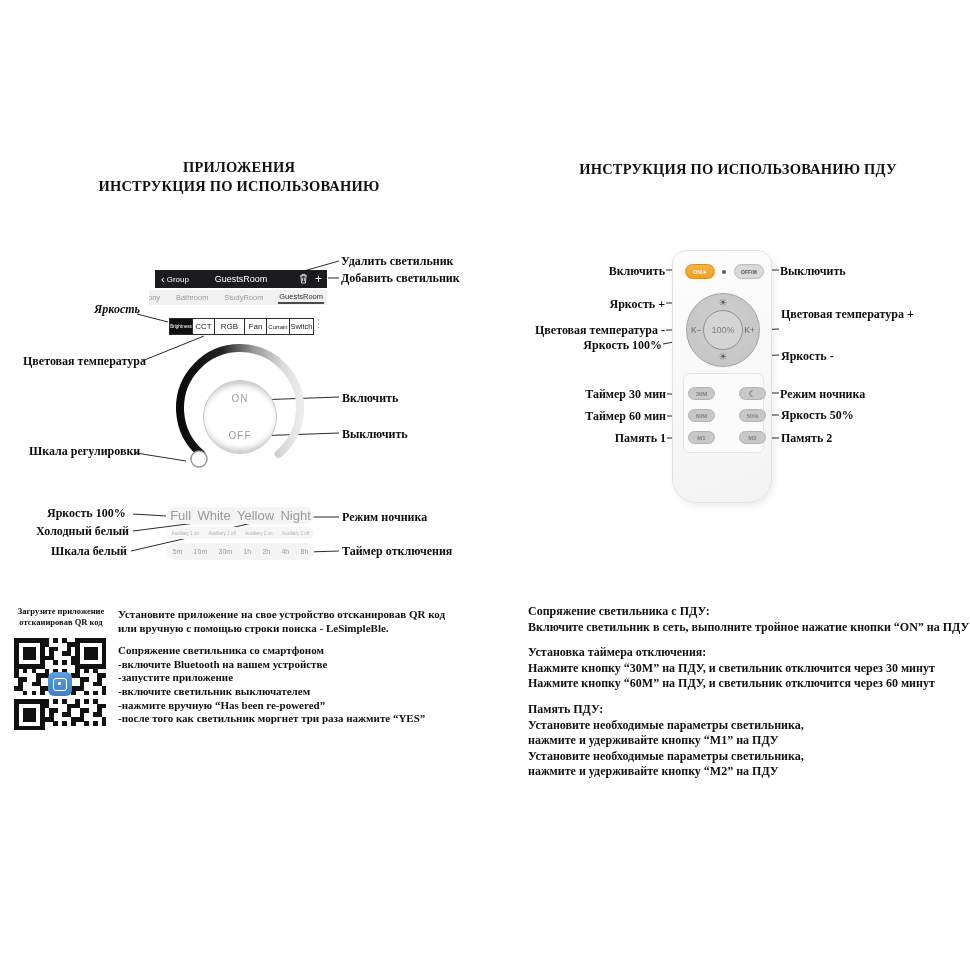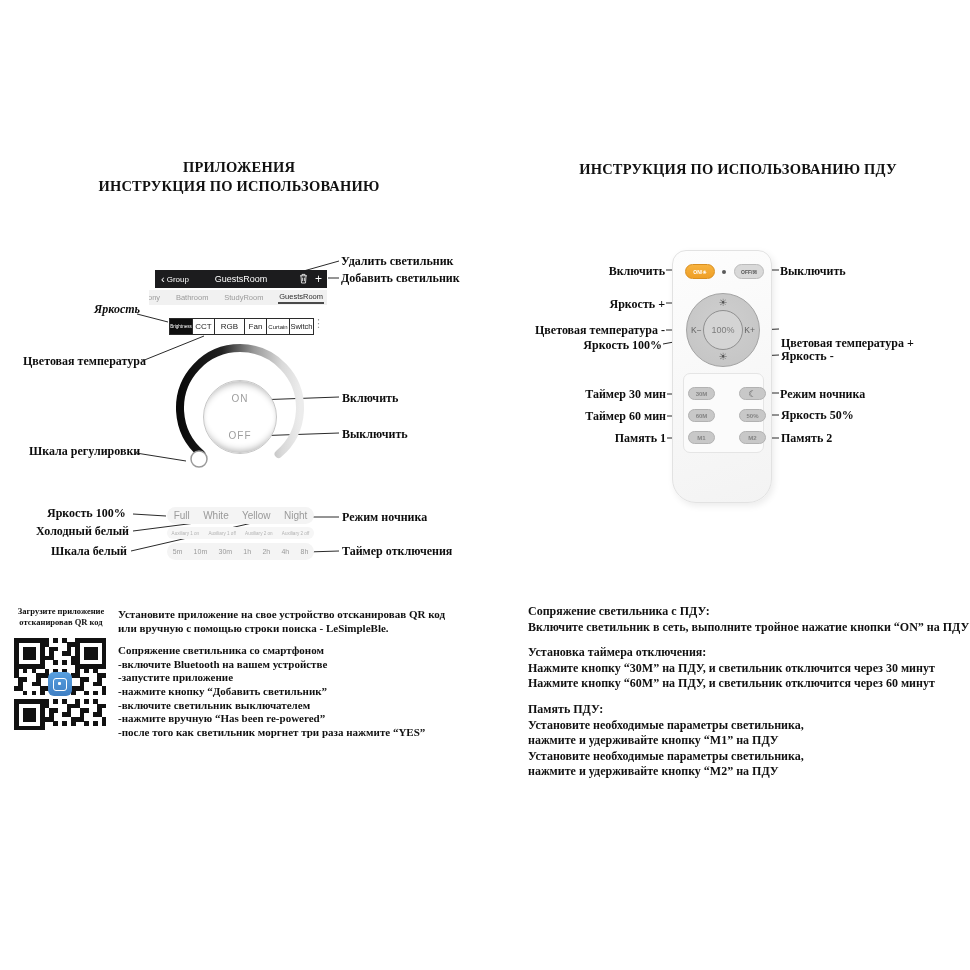--- a/index.html
+++ b/index.html
@@ -33,21 +33,21 @@
   .dial-svg{position:absolute;left:172px;top:341px;}
   .inner-circle{position:absolute;left:203px;top:380px;width:74px;height:74px;border-radius:50%;
         border:1.5px solid #c6c6c6;background:#fff;box-sizing:border-box;
         box-shadow:inset 0 7px 7px -5px #b3b3b3, inset 0 -7px 7px -5px #b3b3b3;
         display:flex;flex-direction:column;align-items:center;justify-content:space-between;
         font-family:"Liberation Sans",sans-serif;font-size:10px;color:#9e9e9e;letter-spacing:1px;}
   .dial-on{margin-top:12px;} .dial-off{margin-bottom:12px;}
   
   .pill{position:absolute;left:167px;width:147px;background:#f4f4f4;display:flex;align-items:center;
         justify-content:space-around;font-family:"Liberation Sans",sans-serif;color:#9a9a9a;box-sizing:border-box;}
-  .row1{top:507px;height:17px;border-radius:9px;font-size:10px;}
+  .row1{top:507px;height:17px;border-radius:9px;font-size:13px;}
   .row2{top:527px;height:12px;border-radius:6px;font-size:4.6px;color:#b2b2b2;background:#f6f6f6;}
   .row3{top:543px;height:17px;border-radius:9px;font-size:7px;}
   
   .qr-cap{position:absolute;left:8px;top:606px;width:106px;text-align:center;font-size:8.5px;font-weight:bold;line-height:10.5px;}
   .qr{position:absolute;left:14px;top:638px;width:92px;height:92px;background:#fff;}
   .qr-cell{position:absolute;background:#111;}
   .qr-icon{position:absolute;left:34px;top:34px;width:24px;height:24px;border-radius:6px;
            background:linear-gradient(#58a0e0,#3f7fc4);display:flex;align-items:center;justify-content:center;z-index:2;}
   .qr-icon-frame{width:12px;height:11px;border:1.5px solid #fff;border-radius:3px;position:relative;}
   .qr-icon-frame:after{content:"";position:absolute;left:3.5px;top:3px;width:3px;height:3px;background:#fff;border-radius:1px;}
@@ -422,21 +422,20 @@
       <div class="qr-cell" style="left: 26.2857px; top: 87.619px; width: 4.68095px; height: 4.68095px;"></div>
     </div>
 
   <div class="instr instr-left">
     <div>Установите приложение на свое устройство отсканировав QR код</div>
     <div>или вручную с помощью строки поиска - LeSimpleBle.</div>
     <div class="gap9"></div>
     <div>Сопряжение светильника со смартфоном</div>
     <div>-включите Bluetooth на вашем устройстве</div>
     <div>-запустите приложение</div>
-    <div>-нажмите кнопку “Добавить светильник”</div>
     <div>-включите светильник выключателем</div>
     <div>-нажмите вручную “Has been re-powered”</div>
     <div>-после того как светильник моргнет три раза нажмите “YES”</div>
   </div>
 
   <div class="remote">
     <div class="rbtn on-btn">ON/☀</div>
     <div class="led"></div>
     <div class="rbtn off-btn">OFF/☒</div>
     <div class="pad">
@@ -454,21 +453,21 @@
       <div class="pillbtn c1 r3">M1</div>
       <div class="pillbtn c2 r3">M2</div>
     </div>
   </div>
 
   <div class="co" style="right:305px;top:264px;">Включить</div>
   <div class="co" style="left:780px;top:264px;">Выключить</div>
   <div class="co" style="right:305px;top:297px;">Яркость +</div>
   <div class="co" style="right:305px;top:323px;">Цветовая температура -</div>
   <div class="co" style="right:308px;top:338px;">Яркость 100%</div>
-  <div class="co" style="left:781px;top:336px;">Цветовая температура +</div>
+  <div class="co" style="left:781px;top:307px;">Цветовая температура +</div>
   <div class="co" style="left:781px;top:349px;">Яркость -</div>
   <div class="co" style="right:304px;top:387px;">Таймер 30 мин</div>
   <div class="co" style="left:780px;top:387px;">Режим ночника</div>
   <div class="co" style="right:304px;top:409px;">Таймер 60 мин</div>
   <div class="co" style="left:781px;top:408px;">Яркость 50%</div>
   <div class="co" style="right:304px;top:431px;">Память 1</div>
   <div class="co" style="left:781px;top:431px;">Память 2</div>
 
   <div class="instr instr-right">
     <div>Сопряжение светильника с ПДУ:</div>

